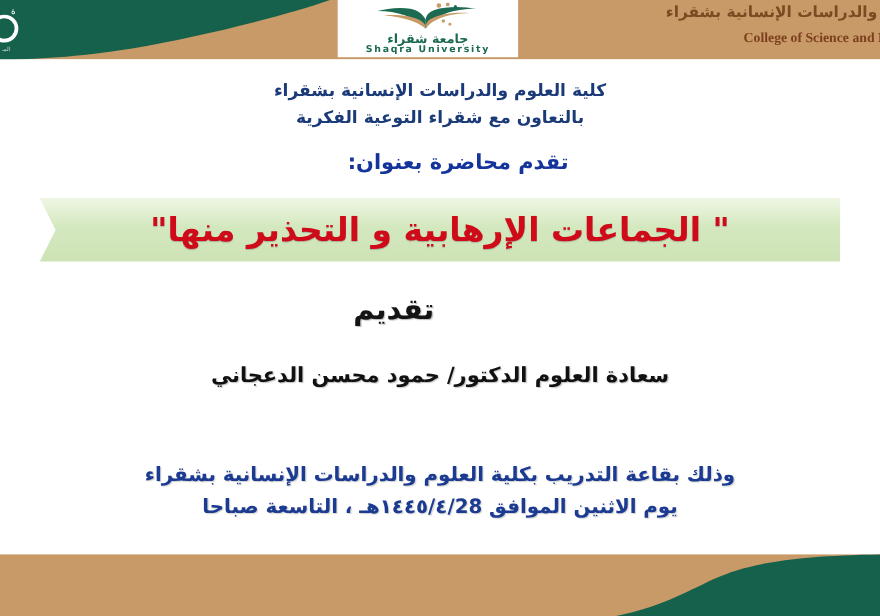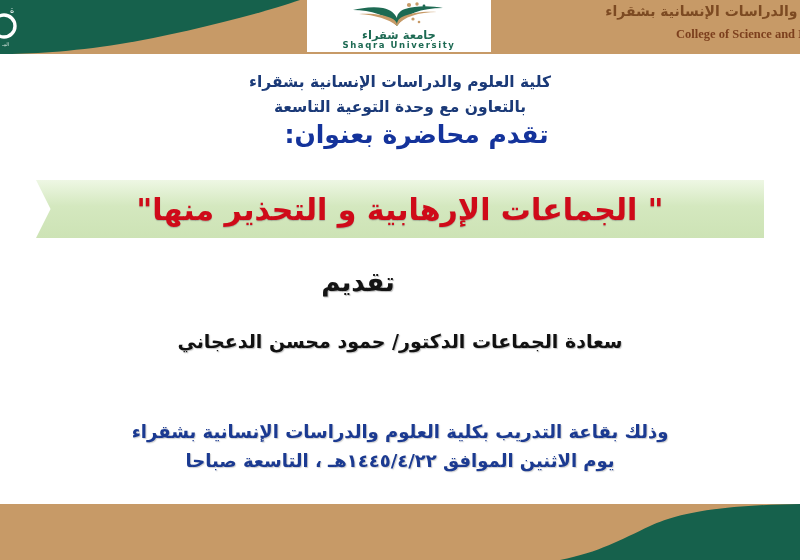--- a/index.html
+++ b/index.html
@@ -48,21 +48,21 @@
     height: 50px;
     overflow: hidden;
     pointer-events: none;
   }
 
   
   .logo-plate {
     position: absolute;
     left: 307px;
     top: 0px;
-    width: 184px;
+    width: 164px;
     height: 52px;
     background: #ffffff;
     display: flex;
     flex-direction: column;
     align-items: center;
     justify-content: flex-start;
     padding-top: 2px;
     box-sizing: border-box;
   }
   .logo-mark {
@@ -137,23 +137,24 @@
   .org-lines {
     margin-top: 8px;
     color: #1b3a78;
     font-weight: bold;
     font-size: 15.5px;
     line-height: 1.62;
   }
   .org-lines div { white-space: nowrap; }
 
   .lecture-intro {
+    margin-top: 17px;
     color: #14339b;
     font-weight: bold;
-    font-size: 25px;
+    font-size: 19px;
     letter-spacing: 0.5px;
     white-space: nowrap;
     padding-left: 33px;
   }
 
   
   .title-banner-wrap {
     position: absolute;
     left: 0;
     top: 118px;
@@ -283,40 +284,40 @@
 
   <div class="header-right">
     <div class="hr-ar">كلية العلوم والدراسات الإنسانية بشقراء</div>
     <div class="hr-en">College of Science and Humanities</div>
   </div>
 
   <div class="content">
 
     <div class="org-lines">
       <div>كلية العلوم والدراسات الإنسانية بشقراء</div>
-      <div>بالتعاون مع وحدة التوعية التاسعة</div>
+      <div>بالتعاون مع شقراء التوعية الفكرية</div>
     </div>
 
     <div class="lecture-intro">تقدم محاضرة بعنوان:</div>
 
     <div class="title-banner-wrap">
       <div class="title-banner">
         <span class="title-text">" الجماعات الإرهابية و التحذير منها"</span>
       </div>
     </div>
 
     <div class="presented-by">تقديم</div>
 
     <div class="presenters">
-      <div>سعادة الجماعات الدكتور/ حمود محسن الدعجاني</div>
+      <div>سعادة العلوم الدكتور/ حمود محسن الدعجاني</div>
     </div>
 
     <div class="venue">
       <div>وذلك بقاعة التدريب بكلية العلوم والدراسات الإنسانية بشقراء</div>
-      <div>يوم الاثنين الموافق ١٤٤٥/٤/٢٢هـ ، التاسعة صباحا</div>
+      <div>يوم الاثنين الموافق ١٤٤٥/٤/28هـ ، التاسعة صباحا</div>
     </div>
 
   </div>
 
   <div class="bottom-band">
     <svg viewBox="0 0 800 64" preserveAspectRatio="none" aria-hidden="true">
       <rect x="0" y="8" width="800" height="56" fill="#c79a67"></rect>
       <path d="M800,8 L800,64 L560,64 C600,56 620,44 650,30 C678,17 720,9 800,8 Z" fill="#16614c"></path>
       <path d="M340,8 C420,8 480,12 540,20 C600,28 660,40 700,52 L800,52 L800,8 Z" fill="#16614c" opacity="0"></path>
     </svg>

